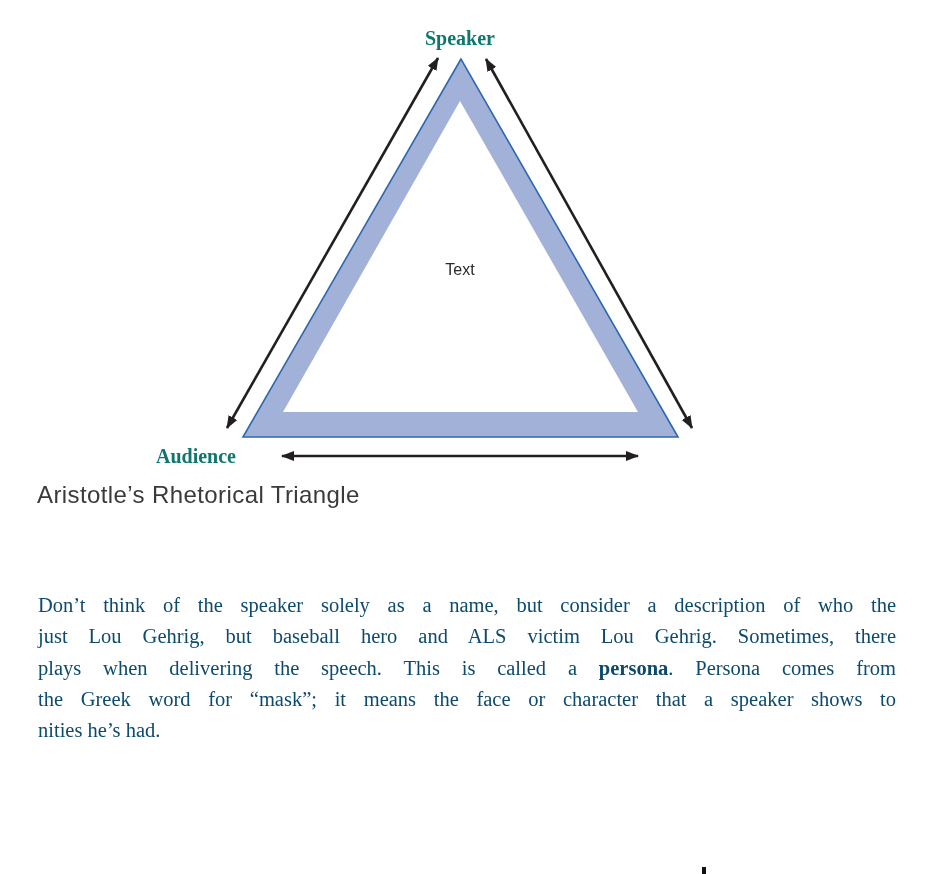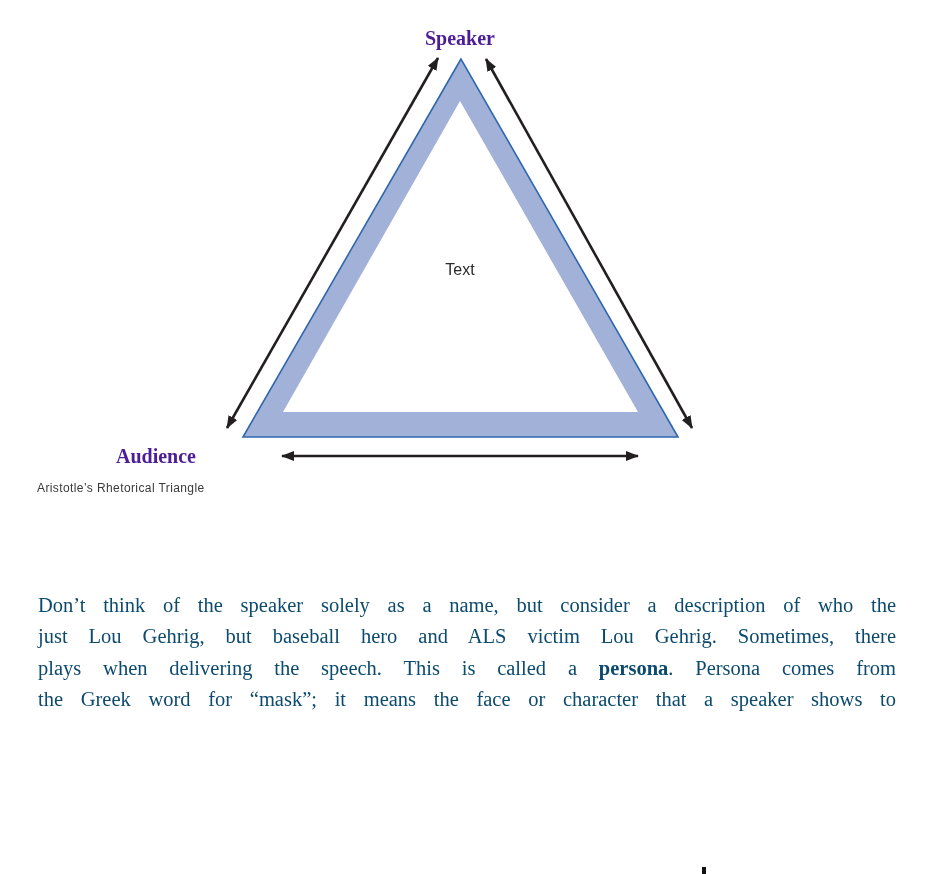--- a/index.html
+++ b/index.html
@@ -13,41 +13,41 @@
     color: #231f20;
   }
   .figure-area { position: absolute; left: 0; top: 0; width: 926px; height: 520px; }
   .figure-area svg { position: absolute; left: 0; top: 0; }
   .vertex-label {
     position: absolute;
     font-family: "Liberation Serif", serif;
     font-weight: bold;
     font-size: 20px;
     line-height: 24px;
-    color: #4c1d95;
+    color: #0f766e;
     white-space: nowrap;
   }
   .speaker-label { left: 360px; top: 26px; width: 200px; text-align: center; }
-  .audience-label { left: 116px; top: 444px; width: 160px; text-align: left; }
+  .audience-label { left: 116px; top: 444px; width: 160px; text-align: center; }
   .subject-label { left: 647px; top: 444px; width: 160px; text-align: left; }
   .center-label {
     position: absolute;
     left: 400px; top: 261px; width: 120px;
     text-align: center;
     font-family: "Liberation Sans", sans-serif;
     font-weight: 400;
     font-size: 16px;
     color: #2a2a2a;
   }
   .figure-caption {
     position: absolute;
     left: 37px; top: 481px;
     font-family: "Liberation Sans", sans-serif;
     font-weight: 400;
-    font-size: 12px;
+    font-size: 24px;
     letter-spacing: 0.4px;
     color: #3a3a3a;
     white-space: nowrap;
   }
   .body-text {
     position: absolute;
     left: 38px; top: 590px;
     width: 858px;
     font-family: "Liberation Serif", serif;
     font-size: 20.5px;
@@ -99,16 +99,17 @@
     <div class="vertex-label audience-label">Audience</div>
     <div class="center-label">Text</div>
     <div class="figure-caption">Aristotle’s Rhetorical Triangle</div>
   </div>
 
   <div class="body-text">
     <div class="line">Don’t think of the speaker solely as a name, but consider a description of who the</div>
     <div class="line">just Lou Gehrig, but baseball hero and ALS victim Lou Gehrig. Sometimes, there</div>
     <div class="line"><span>plays when delivering the speech. This is called a </span><b>persona</b><span>. Persona comes from</span></div>
     <div class="line">the Greek word for “mask”; it means the face or character that a speaker shows to</div>
+    <div class="line last">nities he’s had.</div>
   </div>
 
   <div class="stray-mark"></div>
 </div>
 
 </body></html>

